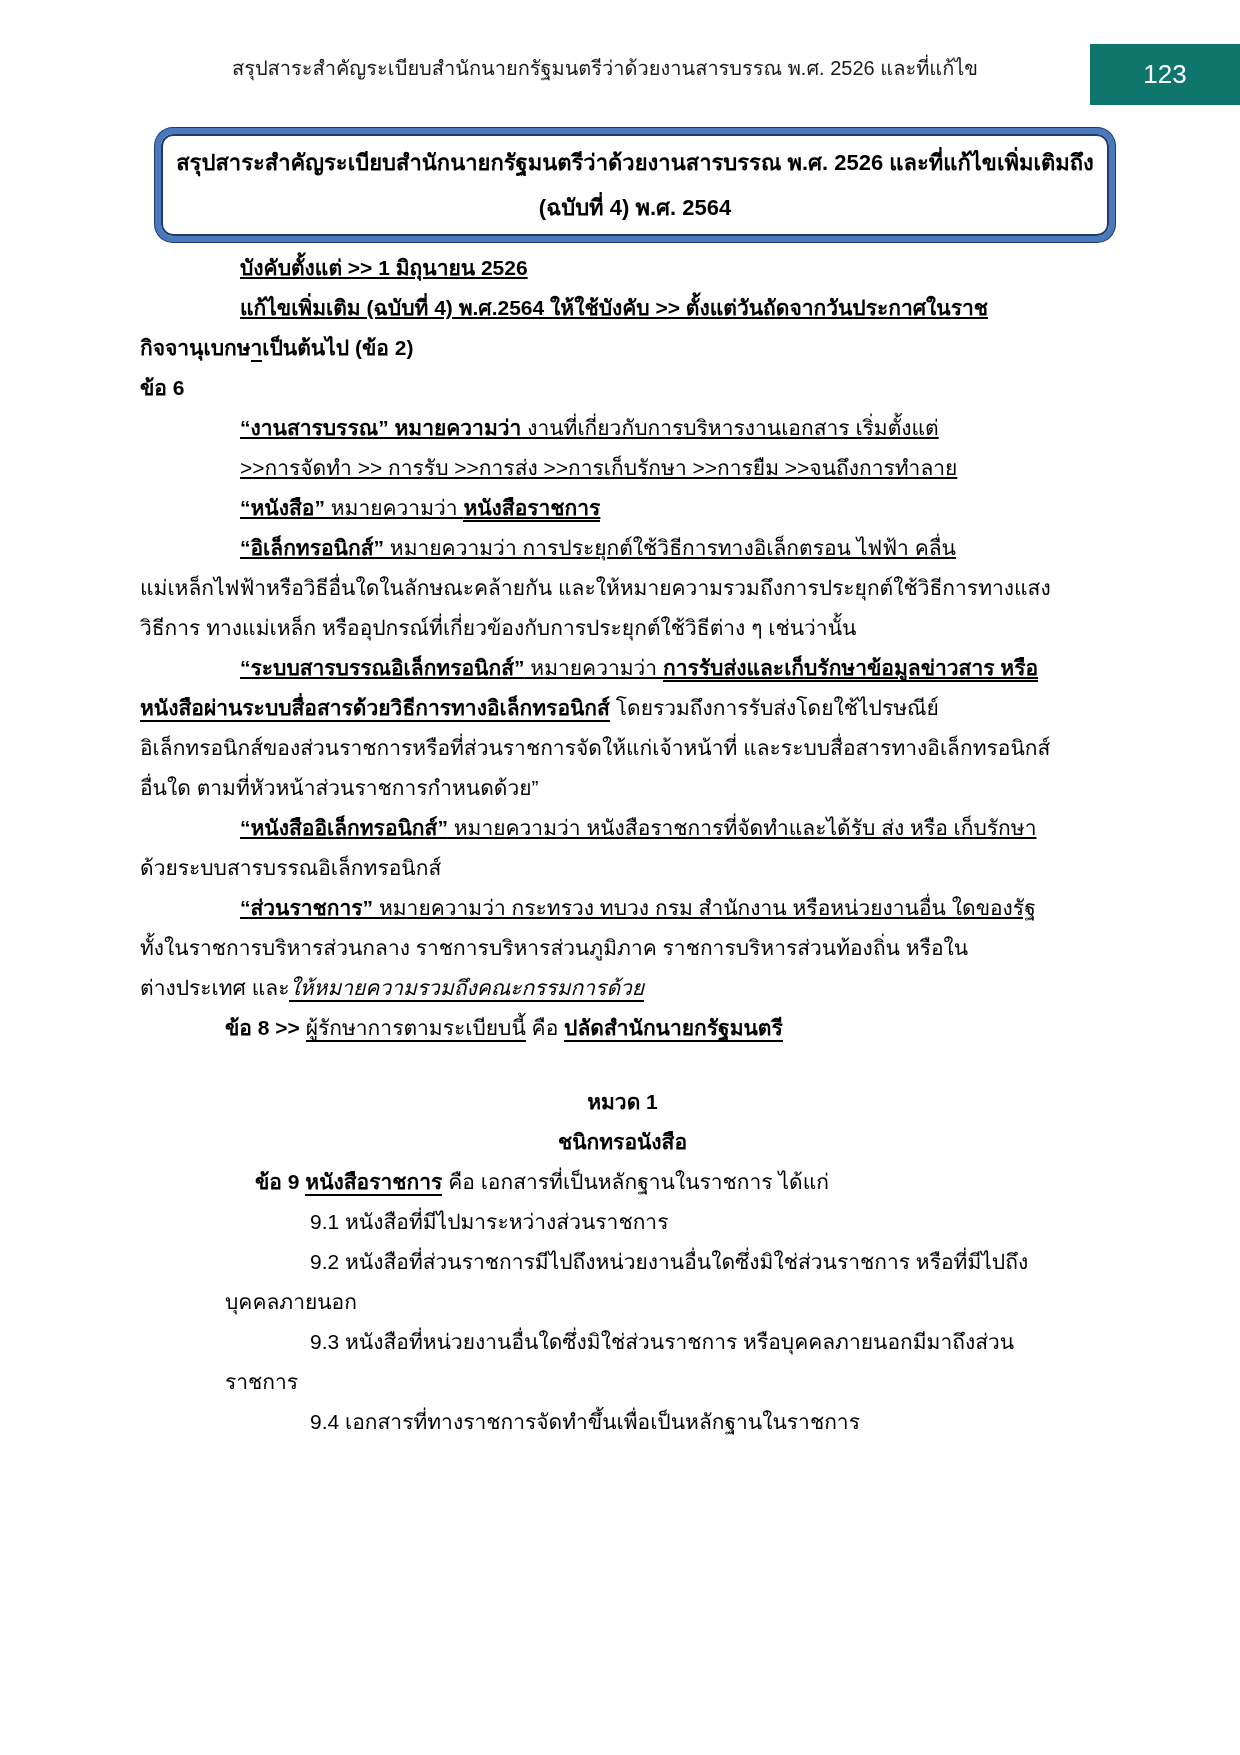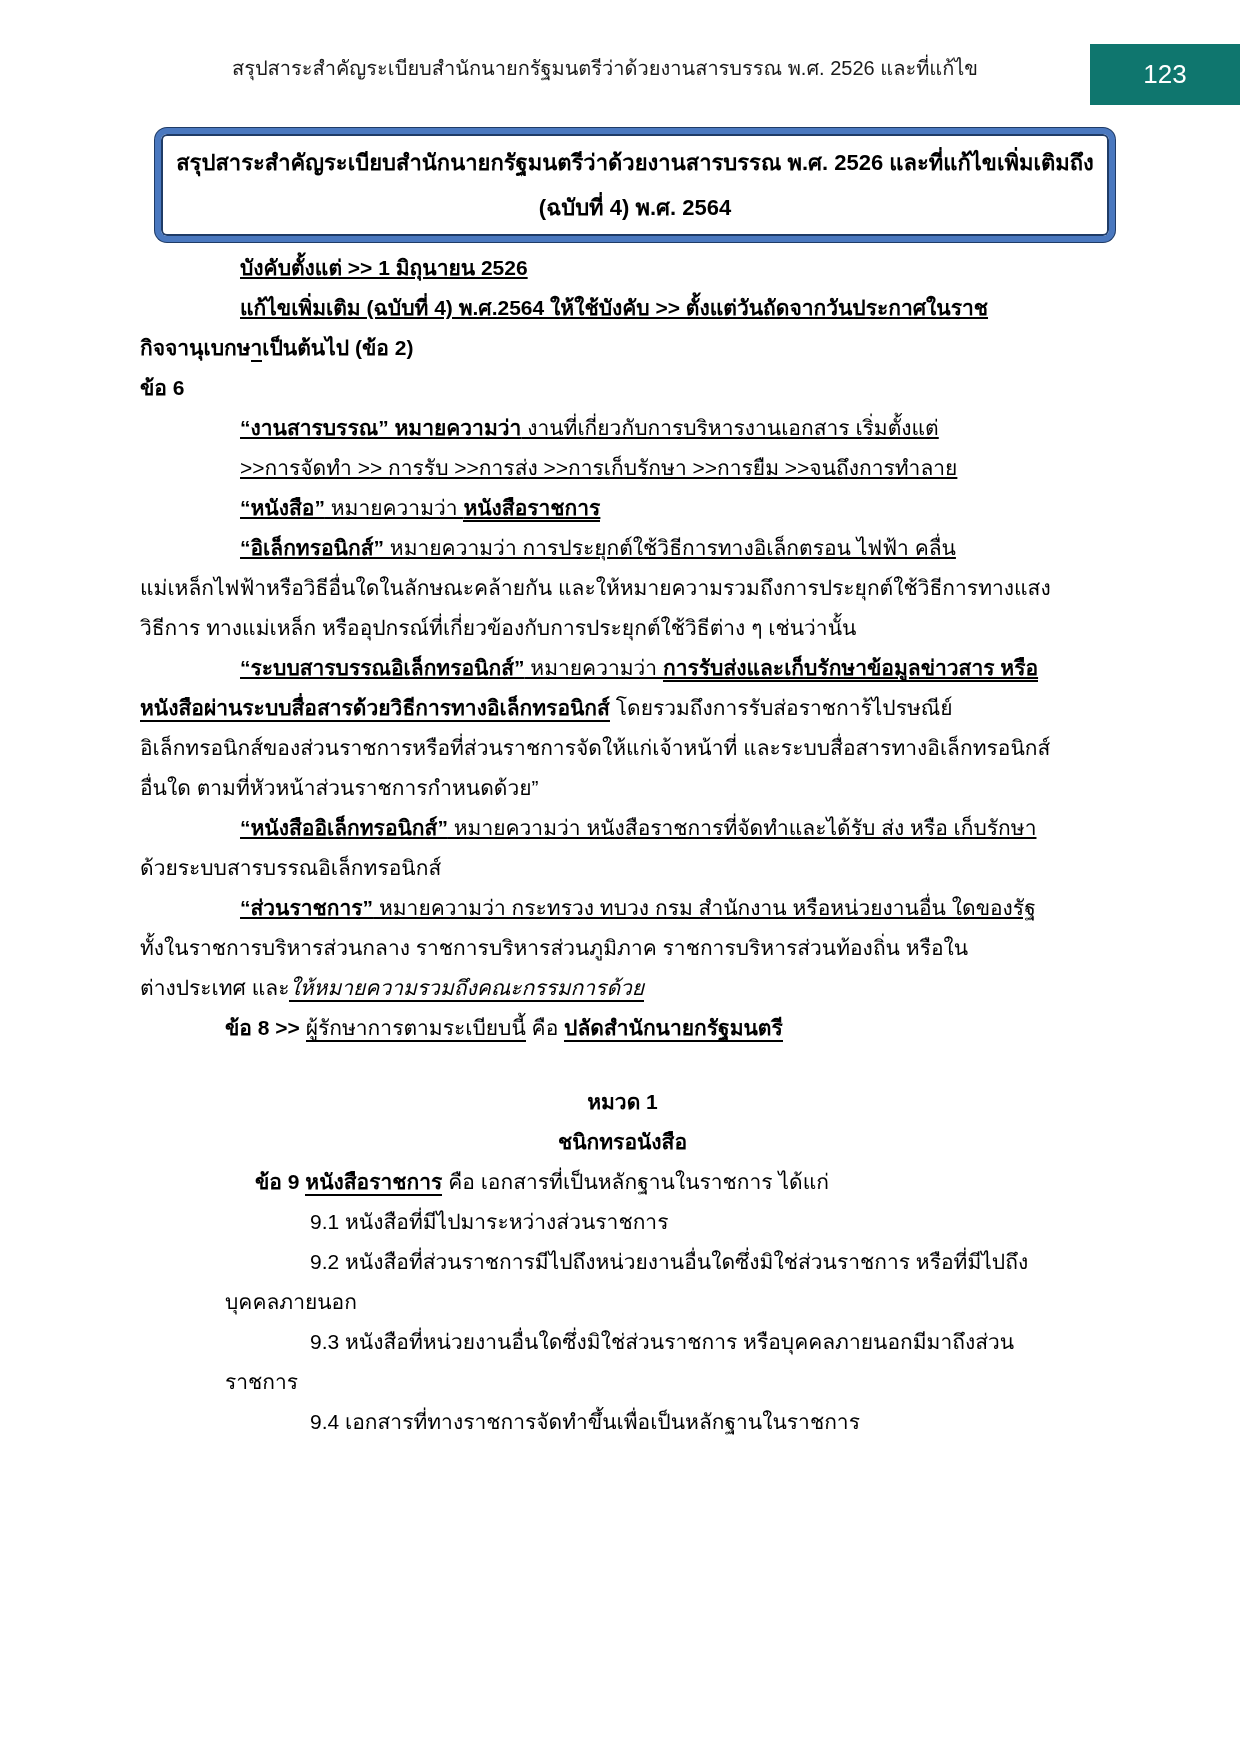--- a/index.html
+++ b/index.html
@@ -24,21 +24,21 @@
     background:#0f766e; color:#ffffff;
     display:flex; align-items:center; justify-content:center;
     font-size:26px;
   }
 
   
   .title-box {
     position:absolute; top:128px; left:155px; right:125px;
     height:102px;
     border:6px solid #4a78bf;
-    border-radius:12px;
+    border-radius:18px;
     box-shadow: inset 0 0 0 2px #1f3b66, 0 0 0 1px #1f3b66;
     display:flex; flex-direction:column; align-items:center; justify-content:center;
     gap:10px;
     background:#ffffff;
   }
   .title-box .tb-line { font-size:22px; font-weight:700; color:#000; text-align:center; }
 
   
   .doc-body {
     position:absolute; top:248px; left:140px; right:135px;
@@ -104,21 +104,21 @@
       <div class="line ind-p"><span class="seg b">แก้ไขเพิ่มเติม (ฉบับที่ 4) พ.ศ.2564  ให้ใช้บังคับ &gt;&gt; ตั้งแต่วันถัดจากวันประกาศในราช</span></div>
       <div class="line"><span class="seg b">กิจจานุเบกษ</span><span class="seg b u">า</span><span class="seg b">เป็นต้นไป (ข้อ 2)</span></div>
       <div class="line"><span class="seg b">ข้อ 6</span></div>
       <div class="line ind-p"><span class="seg b">“งานสารบรรณ” หมายความว่า</span><span class="seg"> งานที่เกี่ยวกับการบริหารงานเอกสาร  เริ่มตั้งแต่</span></div>
       <div class="line ind-p"><span class="seg">&gt;&gt;การจัดทำ &gt;&gt; การรับ &gt;&gt;การส่ง &gt;&gt;การเก็บรักษา &gt;&gt;การยืม &gt;&gt;จนถึงการทำลาย</span></div>
       <div class="line ind-p"><span class="seg b">“หนังสือ”</span><span class="seg">  หมายความว่า </span><span class="seg b u">หนังสือราชการ</span></div>
       <div class="line ind-p"><span class="seg b">“อิเล็กทรอนิกส์”</span><span class="seg"> หมายความว่า การประยุกต์ใช้วิธีการทางอิเล็กตรอน ไฟฟ้า คลื่น</span></div>
       <div class="line"><span class="seg">แม่เหล็กไฟฟ้าหรือวิธีอื่นใดในลักษณะคล้ายกัน และให้หมายความรวมถึงการประยุกต์ใช้วิธีการทางแสง</span></div>
       <div class="line"><span class="seg">วิธีการ ทางแม่เหล็ก หรืออุปกรณ์ที่เกี่ยวข้องกับการประยุกต์ใช้วิธีต่าง ๆ เช่นว่านั้น</span></div>
       <div class="line ind-p"><span class="seg b">“ระบบสารบรรณอิเล็กทรอนิกส์”</span><span class="seg"> หมายความว่า </span><span class="seg b u">การรับส่งและเก็บรักษาข้อมูลข่าวสาร หรือ</span></div>
-      <div class="line"><span class="seg b u">หนังสือผ่านระบบสื่อสารด้วยวิธีการทางอิเล็กทรอนิกส์</span><span class="seg"> โดยรวมถึงการรับส่อราชการ้ไปรษณีย์</span></div>
+      <div class="line"><span class="seg b u">หนังสือผ่านระบบสื่อสารด้วยวิธีการทางอิเล็กทรอนิกส์</span><span class="seg"> โดยรวมถึงการรับส่งโดยใช้ไปรษณีย์</span></div>
       <div class="line"><span class="seg">อิเล็กทรอนิกส์ของส่วนราชการหรือที่ส่วนราชการจัดให้แก่เจ้าหน้าที่ และระบบสื่อสารทางอิเล็กทรอนิกส์</span></div>
       <div class="line"><span class="seg">อื่นใด ตามที่หัวหน้าส่วนราชการกำหนดด้วย”</span></div>
       <div class="line ind-p"><span class="seg b">“หนังสืออิเล็กทรอนิกส์”</span><span class="seg"> หมายความว่า หนังสือราชการที่จัดทำและได้รับ ส่ง หรือ เก็บรักษา</span></div>
       <div class="line"><span class="seg">ด้วยระบบสารบรรณอิเล็กทรอนิกส์</span></div>
       <div class="line ind-p"><span class="seg b">“ส่วนราชการ”</span><span class="seg"> หมายความว่า กระทรวง ทบวง กรม สำนักงาน หรือหน่วยงานอื่น ใดของรัฐ</span></div>
       <div class="line"><span class="seg">ทั้งในราชการบริหารส่วนกลาง ราชการบริหารส่วนภูมิภาค ราชการบริหารส่วนท้องถิ่น หรือใน</span></div>
       <div class="line"><span class="seg">ต่างประเทศ และ</span><span class="seg u i">ให้หมายความรวมถึงคณะกรรมการด้วย</span></div>
       <div class="line ind-a"><span class="seg b">ข้อ 8 &gt;&gt;  </span><span class="seg u">ผู้รักษาการตามระเบียบนี้</span><span class="seg"> คือ </span><span class="seg b u">ปลัดสำนักนายกรัฐมนตรี</span></div>
       <div class="line center gap-top"><span class="seg b">หมวด 1</span></div>
       <div class="line center"><span class="seg b">ชนิกทรอนังสือ</span></div>

